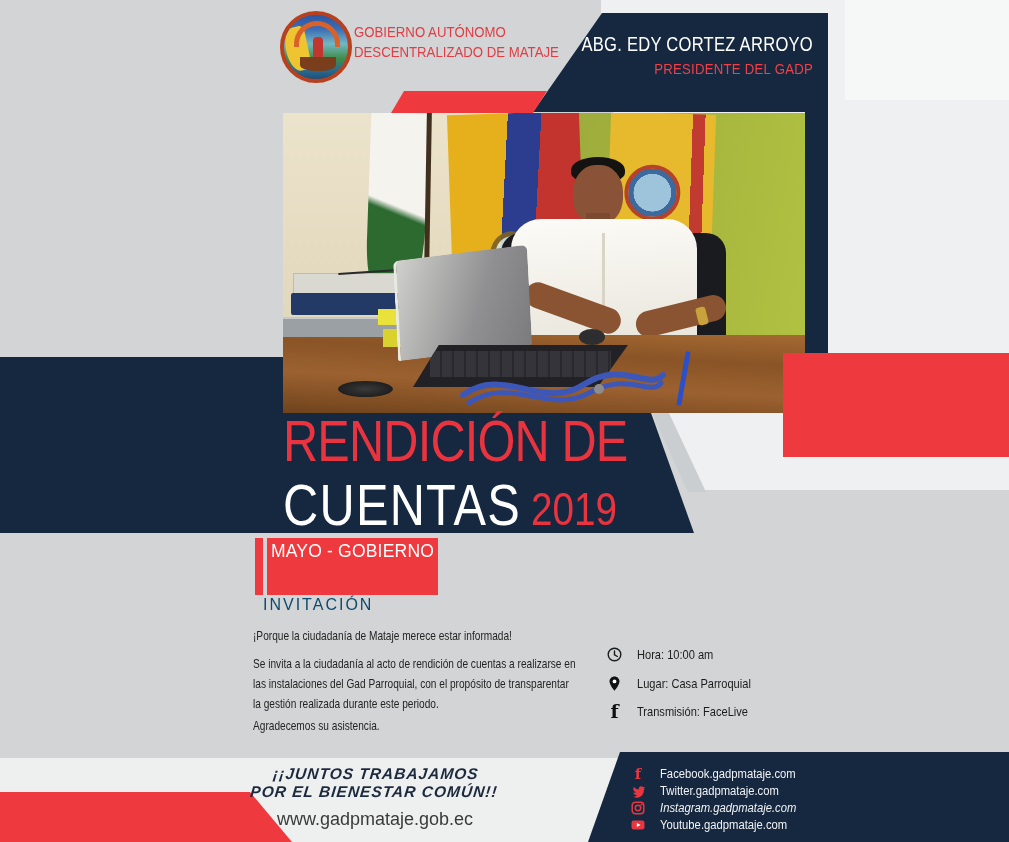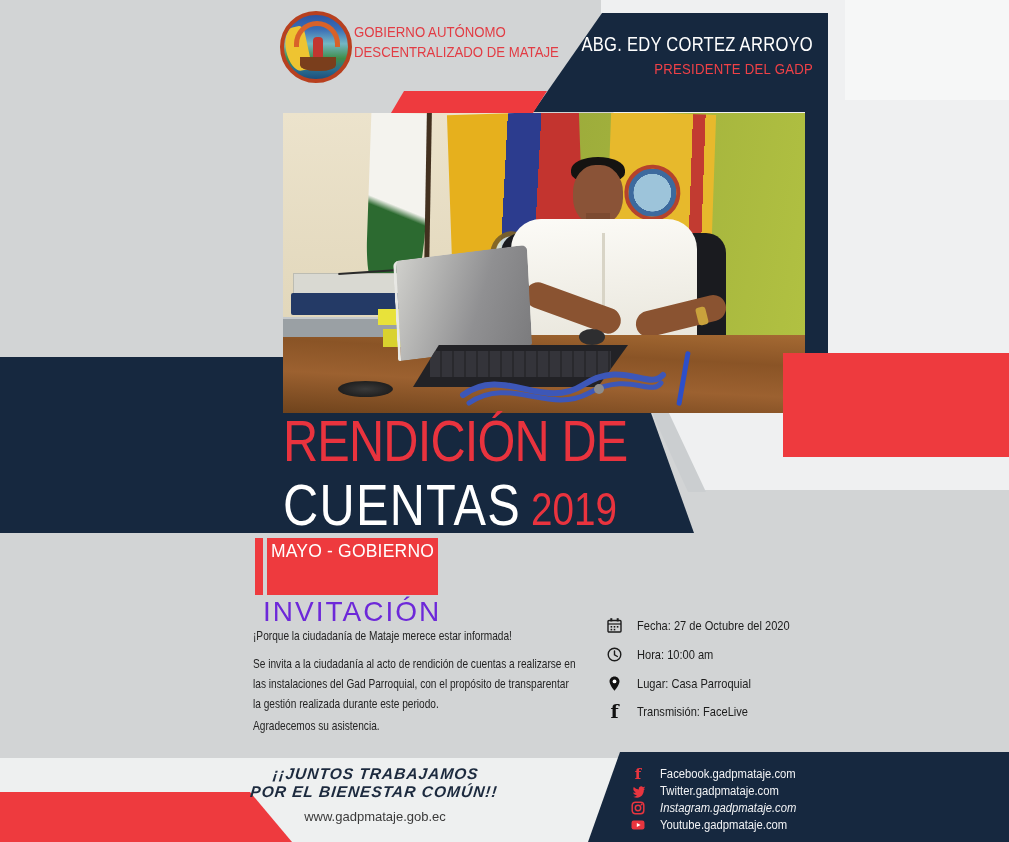--- a/index.html
+++ b/index.html
@@ -70,31 +70,31 @@
 
   
   .title-line1{left:283px;top:412px;font-size:58px;line-height:58px;color:#e9333e;white-space:nowrap;transform:scaleX(0.84);transform-origin:left top;letter-spacing:-1px;}
   .title-line2{left:283px;top:476px;font-size:58px;line-height:58px;color:#ffffff;white-space:nowrap;transform:scaleX(0.84);transform-origin:left top;letter-spacing:1.5px;}
   .title-year{font-size:46px;color:#e9333e;margin-left:12px;letter-spacing:0;}
 
   
   .periodo-box{left:267px;top:538px;width:171px;height:57px;background:#ee3a3e;text-align:center;color:#fff;}
   .periodo-label{font-size:19.5px;margin-top:5px;letter-spacing:.4px;}
   .periodo-range{font-size:17.5px;margin-top:3px;letter-spacing:.2px;}
-  .invitacion{left:263px;top:596px;font-size:28px;color:#6d28d9;letter-spacing:2px;}
+  .invitacion{left:263px;top:596px;font-size:16px;color:#0c4a6e;letter-spacing:2px;}
   .inv-line{position:absolute;left:253px;white-space:nowrap;font-size:13.5px;color:#242424;transform:scaleX(0.75);transform-origin:left top;}
 
   
   .event-row{position:absolute;left:606px;display:flex;align-items:center;gap:14px;}
   .event-row .lbl{font-size:13.5px;color:#1c1c1c;white-space:nowrap;transform:scaleX(0.82);transform-origin:left center;}
   .event-row .fb-f{font-size:19px;font-weight:bold;color:#111;width:17px;text-align:center;font-family:"DejaVu Serif",serif;line-height:17px;}
 
   
   .slogan{left:225px;top:765px;width:300px;text-align:center;color:#1c2a3e;font-weight:bold;font-style:italic;font-size:15.5px;line-height:18px;letter-spacing:1px;transform:skewX(-6deg);white-space:nowrap;}
-  .website{left:225px;top:809px;width:300px;text-align:center;font-size:13px;color:#3a3a3a;}
+  .website{left:225px;top:809px;width:300px;text-align:center;font-size:18px;color:#3a3a3a;}
   .social-row{position:absolute;left:631px;display:flex;align-items:center;gap:15px;}
   .social-row .lbl{font-size:12.5px;color:#f2f3f5;white-space:nowrap;transform:scaleX(0.9);transform-origin:left center;}
   .social-row .fb-f{font-size:15px;font-weight:bold;color:#e8353f;width:14px;text-align:center;font-family:"DejaVu Serif",serif;line-height:14px;}
 </style>
 </head>
 <body>
 
 <div class="poster">
 
   <div class="shape light-panel"></div>
@@ -174,34 +174,20 @@
     <div class="periodo-range">MAYO - GOBIERNO</div>
   </div>
 
   <div class="abs invitacion">INVITACIÓN</div>
   <div class="inv-line" style="top:628px;">¡Porque la ciudadanía de Mataje merece estar informada!</div>
   <div class="inv-line" style="top:656px;">Se invita a la ciudadanía al acto de rendición de cuentas a realizarse en</div>
   <div class="inv-line" style="top:676px;">las instalaciones del Gad Parroquial, con el propósito de transparentar</div>
   <div class="inv-line" style="top:696px;">la gestión realizada durante este periodo.</div>
   <div class="inv-line" style="top:718px;">Agradecemos su asistencia.</div>
 
-  <div class="event-row" style="top:617px;">
-    <svg width="17" height="17" viewBox="0 0 17 17">
-      <rect x="2" y="3.5" width="13" height="11.5" rx="1" fill="none" stroke="#1c1c1c" stroke-width="1.4"></rect>
-      <line x1="2" y1="7" x2="15" y2="7" stroke="#1c1c1c" stroke-width="1.2"></line>
-      <rect x="4.3" y="1.2" width="2" height="3.2" fill="#1c1c1c"></rect>
-        <rect x="10.7" y="1.2" width="2" height="3.2" fill="#1c1c1c"></rect>
-      <rect x="4.6" y="9" width="1.6" height="1.6" fill="#1c1c1c"></rect>
-        <rect x="7.7" y="9" width="1.6" height="1.6" fill="#1c1c1c"></rect>
-        <rect x="10.8" y="9" width="1.6" height="1.6" fill="#1c1c1c"></rect>
-      <rect x="4.6" y="11.8" width="1.6" height="1.6" fill="#1c1c1c"></rect>
-        <rect x="7.7" y="11.8" width="1.6" height="1.6" fill="#1c1c1c"></rect>
-    </svg>
-    <span class="lbl">Fecha: 27 de Octubre del 2020</span>
-  </div>
   <div class="event-row" style="top:646px;">
     <svg width="17" height="17" viewBox="0 0 17 17">
       <circle cx="8.5" cy="8.5" r="6.3" fill="none" stroke="#1c1c1c" stroke-width="1.4"></circle>
       <path d="M8.5 5v3.8l2.9 1.7" fill="none" stroke="#1c1c1c" stroke-width="1.4" stroke-linecap="round"></path>
     </svg>
     <span class="lbl">Hora: 10:00 am</span>
   </div>
   <div class="event-row" style="top:675px;">
     <svg width="17" height="17" viewBox="0 0 17 17">
       <path d="M8.5 1.4c-2.8 0-5 2.2-5 4.9 0 3.7 5 9.5 5 9.5s5-5.8 5-9.5c0-2.7-2.2-4.9-5-4.9z" fill="#111"></path>

